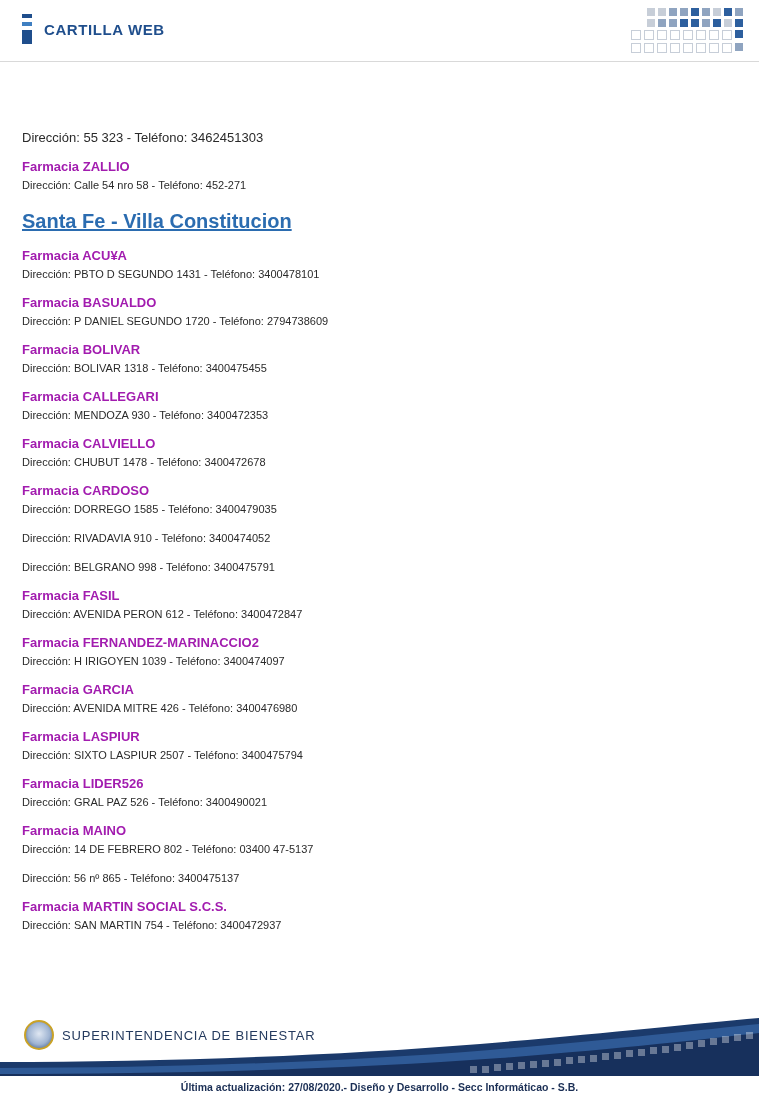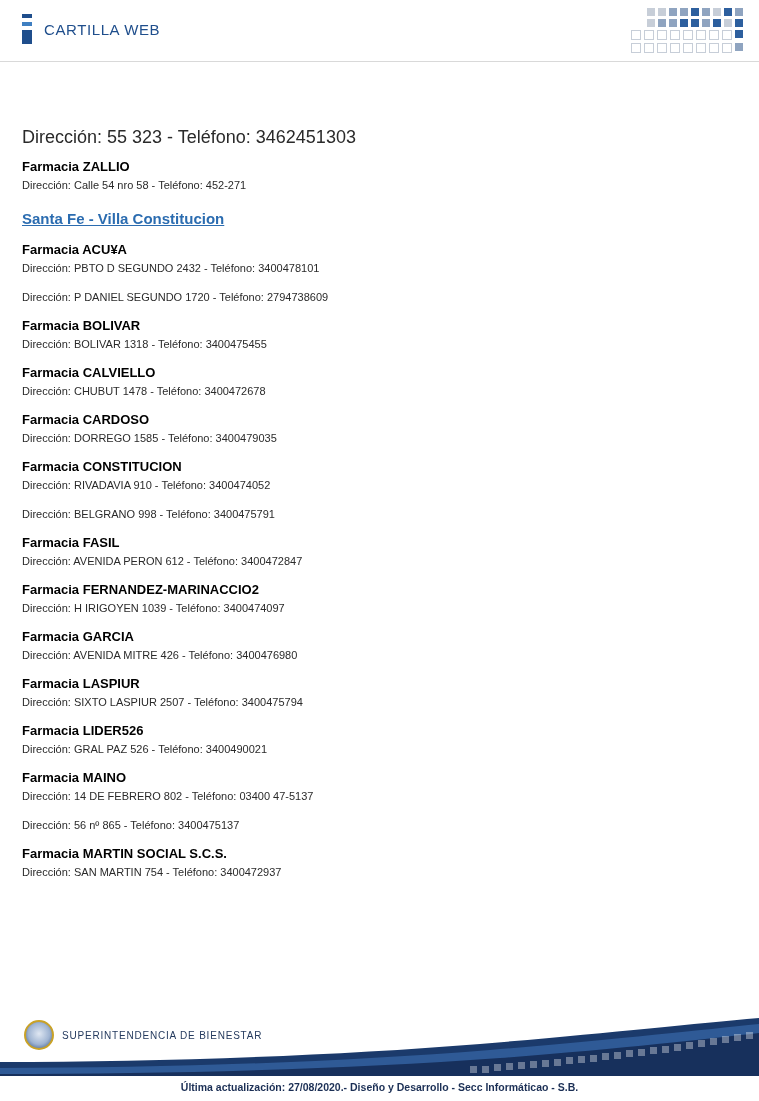--- a/index.html
+++ b/index.html
@@ -41,21 +41,21 @@
   .brand-mark span {
     display: block;
     width: 10px;
     background: #2b6cb0;
   }
   .brand-mark span.s1 { height: 4px; background:#1f4e8c; }
   .brand-mark span.s2 { height: 4px; background:#3f7fc1; }
   .brand-mark span.s3 { height: 14px; background:#1f4e8c; }
   .brand-title {
     font-size: 15px;
-    font-weight: normal;
+    font-weight: bold;
     letter-spacing: 0.6px;
     color: #1f4e8c;
   }
   .header-deco {
     position: absolute;
     right: 16px;
     top: 8px;
     width: 120px;
     height: 42px;
   }
@@ -76,38 +76,38 @@
   .sq-o { background: transparent; border: 1px solid #c7ced8; width:6px; height:6px; }
 
   
   .content {
     position: absolute;
     top: 128px;
     left: 22px;
     right: 22px;
   }
   .line-addr {
-    font-size: 18px;
+    font-size: 13px;
     color: #2a2a2a;
     line-height: 19px;
   }
   .section-title {
-    font-size: 15px;
+    font-size: 20px;
     font-weight: bold;
     color: #2b6cb0;
     text-decoration: underline;
     margin: 16px 0 14px 0;
   }
   .entry {
     margin-bottom: 11px;
   }
   .entry-name {
     font-size: 13px;
     font-weight: bold;
-    color: #000000;
+    color: #a21caf;
     line-height: 18px;
   }
   .entry-addr {
     font-size: 11px;
     color: #2a2a2a;
     line-height: 18px;
   }
   .pre-entry { margin-bottom: 11px; }
 
   
@@ -137,21 +137,21 @@
   }
   .crest {
     width: 30px;
     height: 30px;
     border-radius: 50%;
     background: radial-gradient(circle at 50% 45%, #dfe7f2 0%, #9fb4d2 55%, #2b4a7d 100%);
     border: 2px solid #c9a227;
     box-sizing: border-box;
   }
   .footer-logo-text {
-    font-size: 10px;
+    font-size: 13px;
     letter-spacing: 0.8px;
     color: #243a5e;
   }
   .footer-bar {
     position: absolute;
     left: 0;
     right: 0;
     bottom: 0;
     height: 25px;
     background: #ffffff;
@@ -230,39 +230,43 @@
 
   <div class="entry">
     <div class="entry-name">Farmacia ZALLIO</div>
     <div class="entry-addr">Dirección: Calle 54 nro 58 - Teléfono: 452-271</div>
   </div>
 
   <div class="section-title">Santa Fe - Villa Constitucion</div>
 
   <div class="entry">
     <div class="entry-name">Farmacia ACU¥A</div>
-    <div class="entry-addr">Dirección: PBTO D SEGUNDO 2432 - Teléfono: 3400478101</div>
-  </div>
-  <div class="entry">
+    <div class="entry-addr">Dirección: PBTO D SEGUNDO 1431 - Teléfono: 3400478101</div>
+  </div>
+  <div class="entry">
+    <div class="entry-name">Farmacia BASUALDO</div>
     <div class="entry-addr">Dirección: P DANIEL SEGUNDO 1720 - Teléfono: 2794738609</div>
   </div>
   <div class="entry">
     <div class="entry-name">Farmacia BOLIVAR</div>
     <div class="entry-addr">Dirección: BOLIVAR 1318 - Teléfono: 3400475455</div>
   </div>
   <div class="entry">
+    <div class="entry-name">Farmacia CALLEGARI</div>
+    <div class="entry-addr">Dirección: MENDOZA 930 - Teléfono: 3400472353</div>
+  </div>
+  <div class="entry">
     <div class="entry-name">Farmacia CALVIELLO</div>
     <div class="entry-addr">Dirección: CHUBUT 1478 - Teléfono: 3400472678</div>
   </div>
   <div class="entry">
     <div class="entry-name">Farmacia CARDOSO</div>
     <div class="entry-addr">Dirección: DORREGO 1585 - Teléfono: 3400479035</div>
   </div>
   <div class="entry">
-    <div class="entry-name">Farmacia CONSTITUCION</div>
     <div class="entry-addr">Dirección: RIVADAVIA 910 - Teléfono: 3400474052</div>
   </div>
   <div class="entry">
     <div class="entry-addr">Dirección: BELGRANO 998 - Teléfono: 3400475791</div>
   </div>
   <div class="entry">
     <div class="entry-name">Farmacia FASIL</div>
     <div class="entry-addr">Dirección: AVENIDA PERON 612 - Teléfono: 3400472847</div>
   </div>
   <div class="entry">

